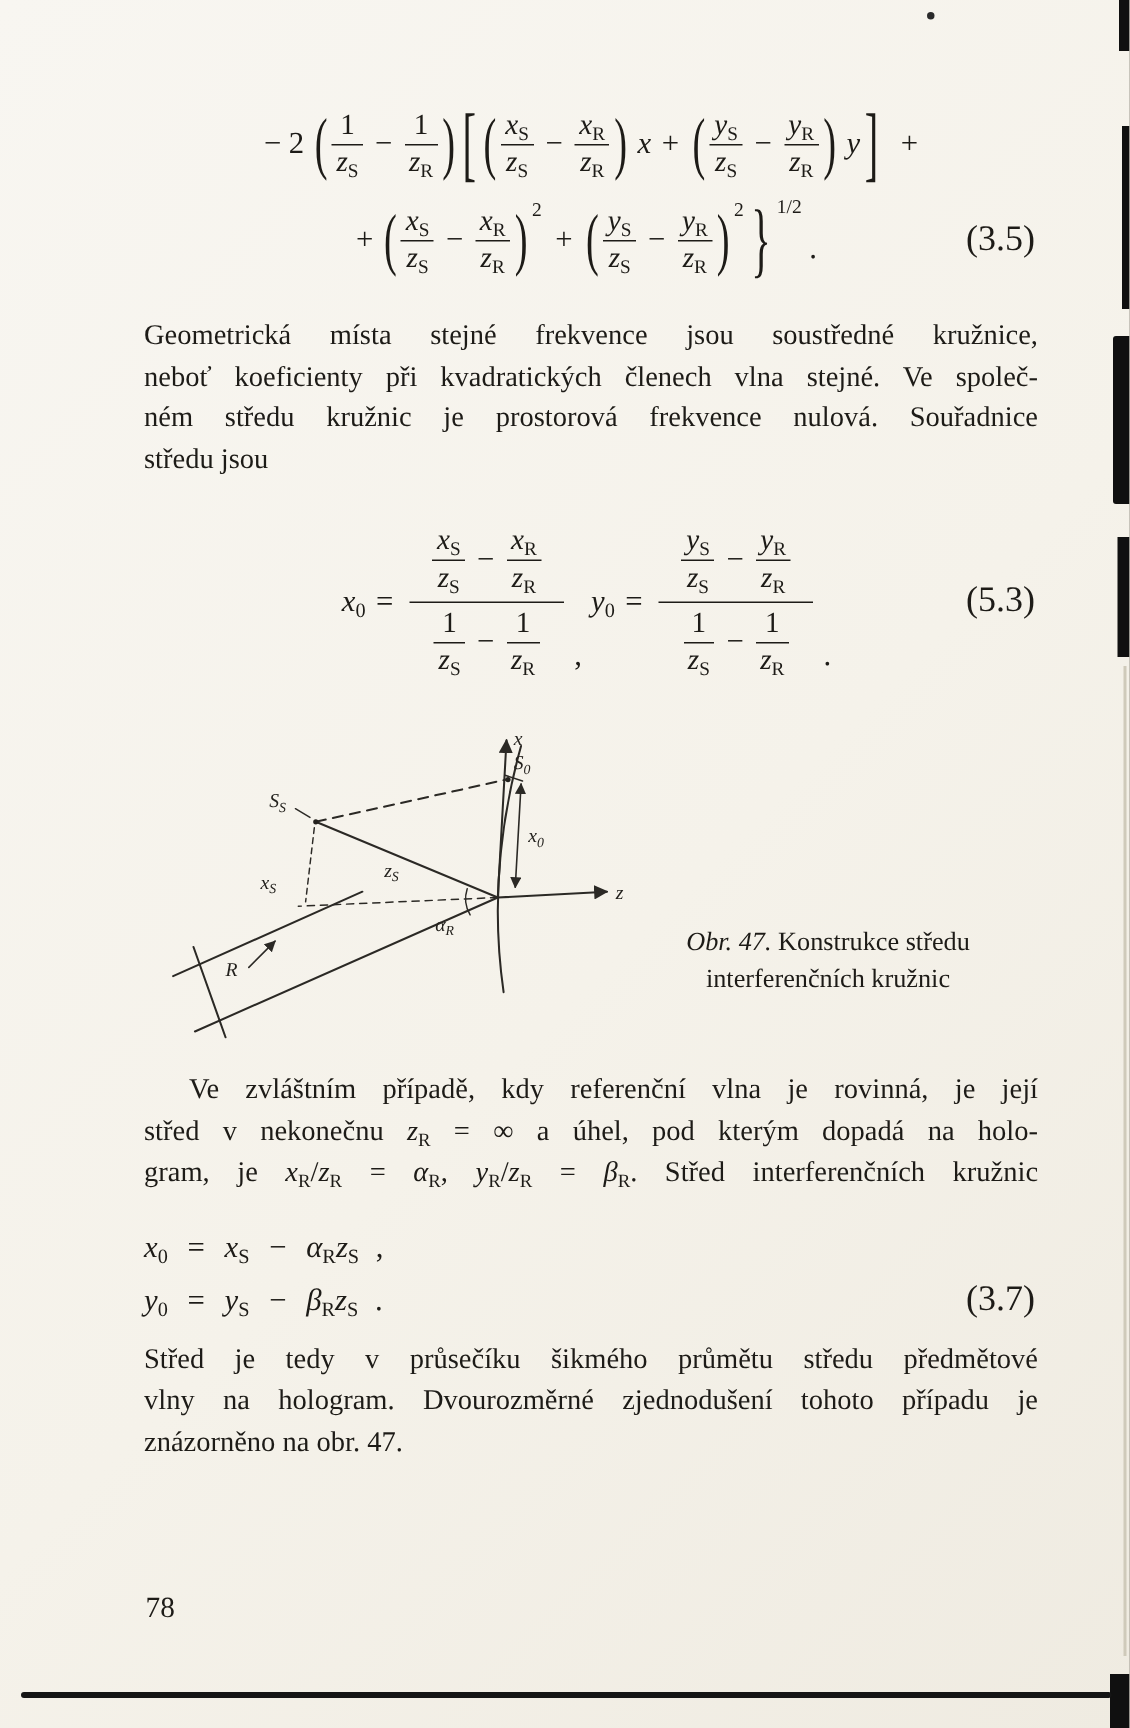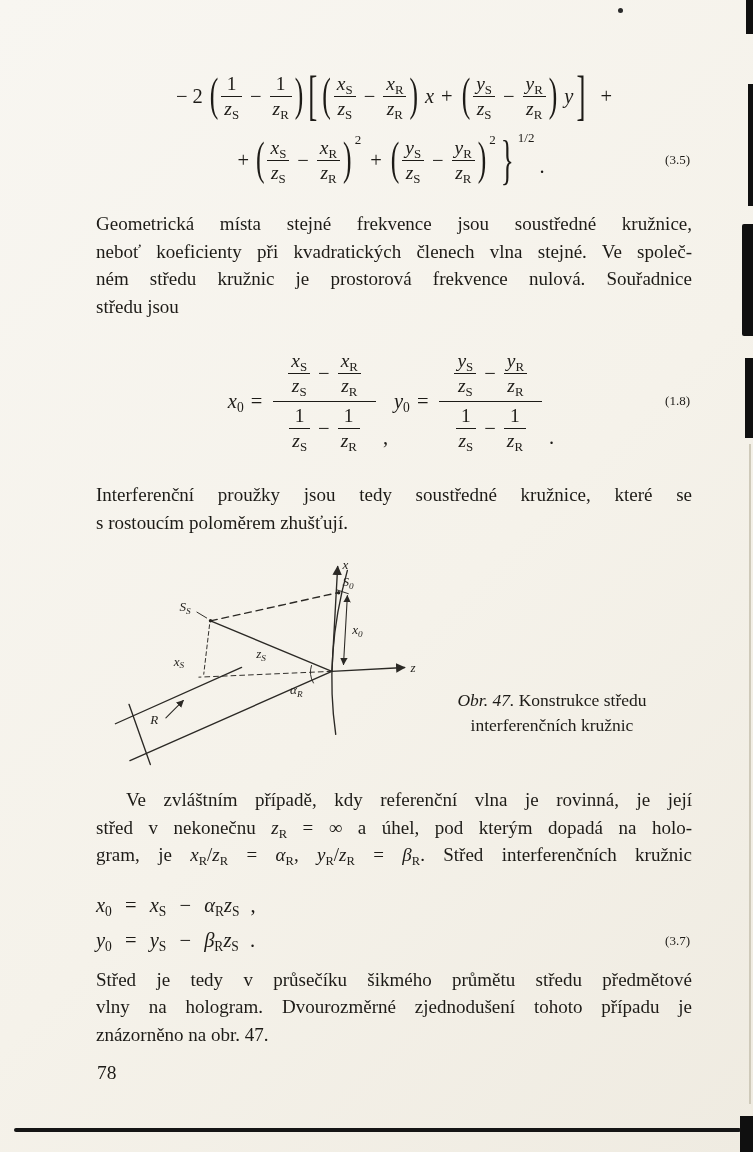--- a/index.html
+++ b/index.html
@@ -16,21 +16,21 @@
   .indent{text-indent:30px;}
   .mi{font-style:italic;}
   sub{font-size:0.66em;font-style:normal;vertical-align:-0.32em;line-height:0;}
 
   
   .frac{display:inline-block;vertical-align:middle;text-align:center;font-size:0.95em;line-height:1.12;margin:0 1px;}
   .frac .fnum{display:block;border-bottom:1.4px solid currentColor;padding:0 3px 1px;}
   .frac .fden{display:block;padding:1px 3px 0;}
   .eqblock{position:relative;font-size:20.5px;}
   .eqline{position:relative;display:flex;justify-content:center;align-items:center;min-height:64px;}
-  .eqnum{position:absolute;right:2px;top:50%;transform:translateY(-50%);font-size:13px;font-style:normal;}
+  .eqnum{position:absolute;right:2px;top:50%;transform:translateY(-50%);font-size:24px;font-style:normal;}
   .big{display:inline-block;transform:scaleY(1.8);font-size:125%;font-weight:300;margin:0 2px;}
   .bigg{display:inline-block;transform:scaleY(2.05);font-size:132%;font-weight:300;margin:0 3px;}
   .op{margin:0 7px;}
   .tok{margin-right:5px;}
   .mvar{margin-left:5px;}
   .endplus{margin-left:12px;}
   sup.ex{font-size:13px;align-self:flex-start;margin:4px 2px 0 1px;font-style:normal;}
   sup.half{margin-top:2px;}
   .pun.low{align-self:flex-end;margin:0 6px 14px 3px;}
   .bfrac{display:inline-block;vertical-align:middle;text-align:center;margin:0 4px;}
@@ -209,28 +209,24 @@
                 <span class="fden"><span class="mi">z</span><sub>S</sub></span>
               </span>
             <span class="op">−</span>
             <span class="frac">
                 <span class="fnum"><span>1</span></span>
                 <span class="fden"><span class="mi">z</span><sub>R</sub></span>
               </span>
           </span>
         </span>
         <span class="pun low">.</span>
-        <span class="eqnum">(1.8)</span>
+        <span class="eqnum">(5.3)</span>
       </div>
     </div>
 
-    <p class="para p2">
-      <span class="jline">Interferenční proužky jsou tedy soustředné kružnice, které se</span>
-      <span class="jline last">s rostoucím poloměrem zhušťují.</span>
-    </p>
 
     <figure class="fig" style="margin-block:0;margin-inline:0;margin-top:20px;">
       <svg width="330" height="220" viewBox="0 0 340 225">
         <defs>
           <marker id="ah" viewBox="0 0 10 10" refX="9" refY="5" markerWidth="7" markerHeight="7" orient="auto-start-reverse">
             <path d="M0,0 L10,5 L0,10 z" fill="#2b2925"></path>
           </marker>
         </defs>
         <g stroke="#2b2925" stroke-width="1.4" fill="none" stroke-linecap="round">
 

